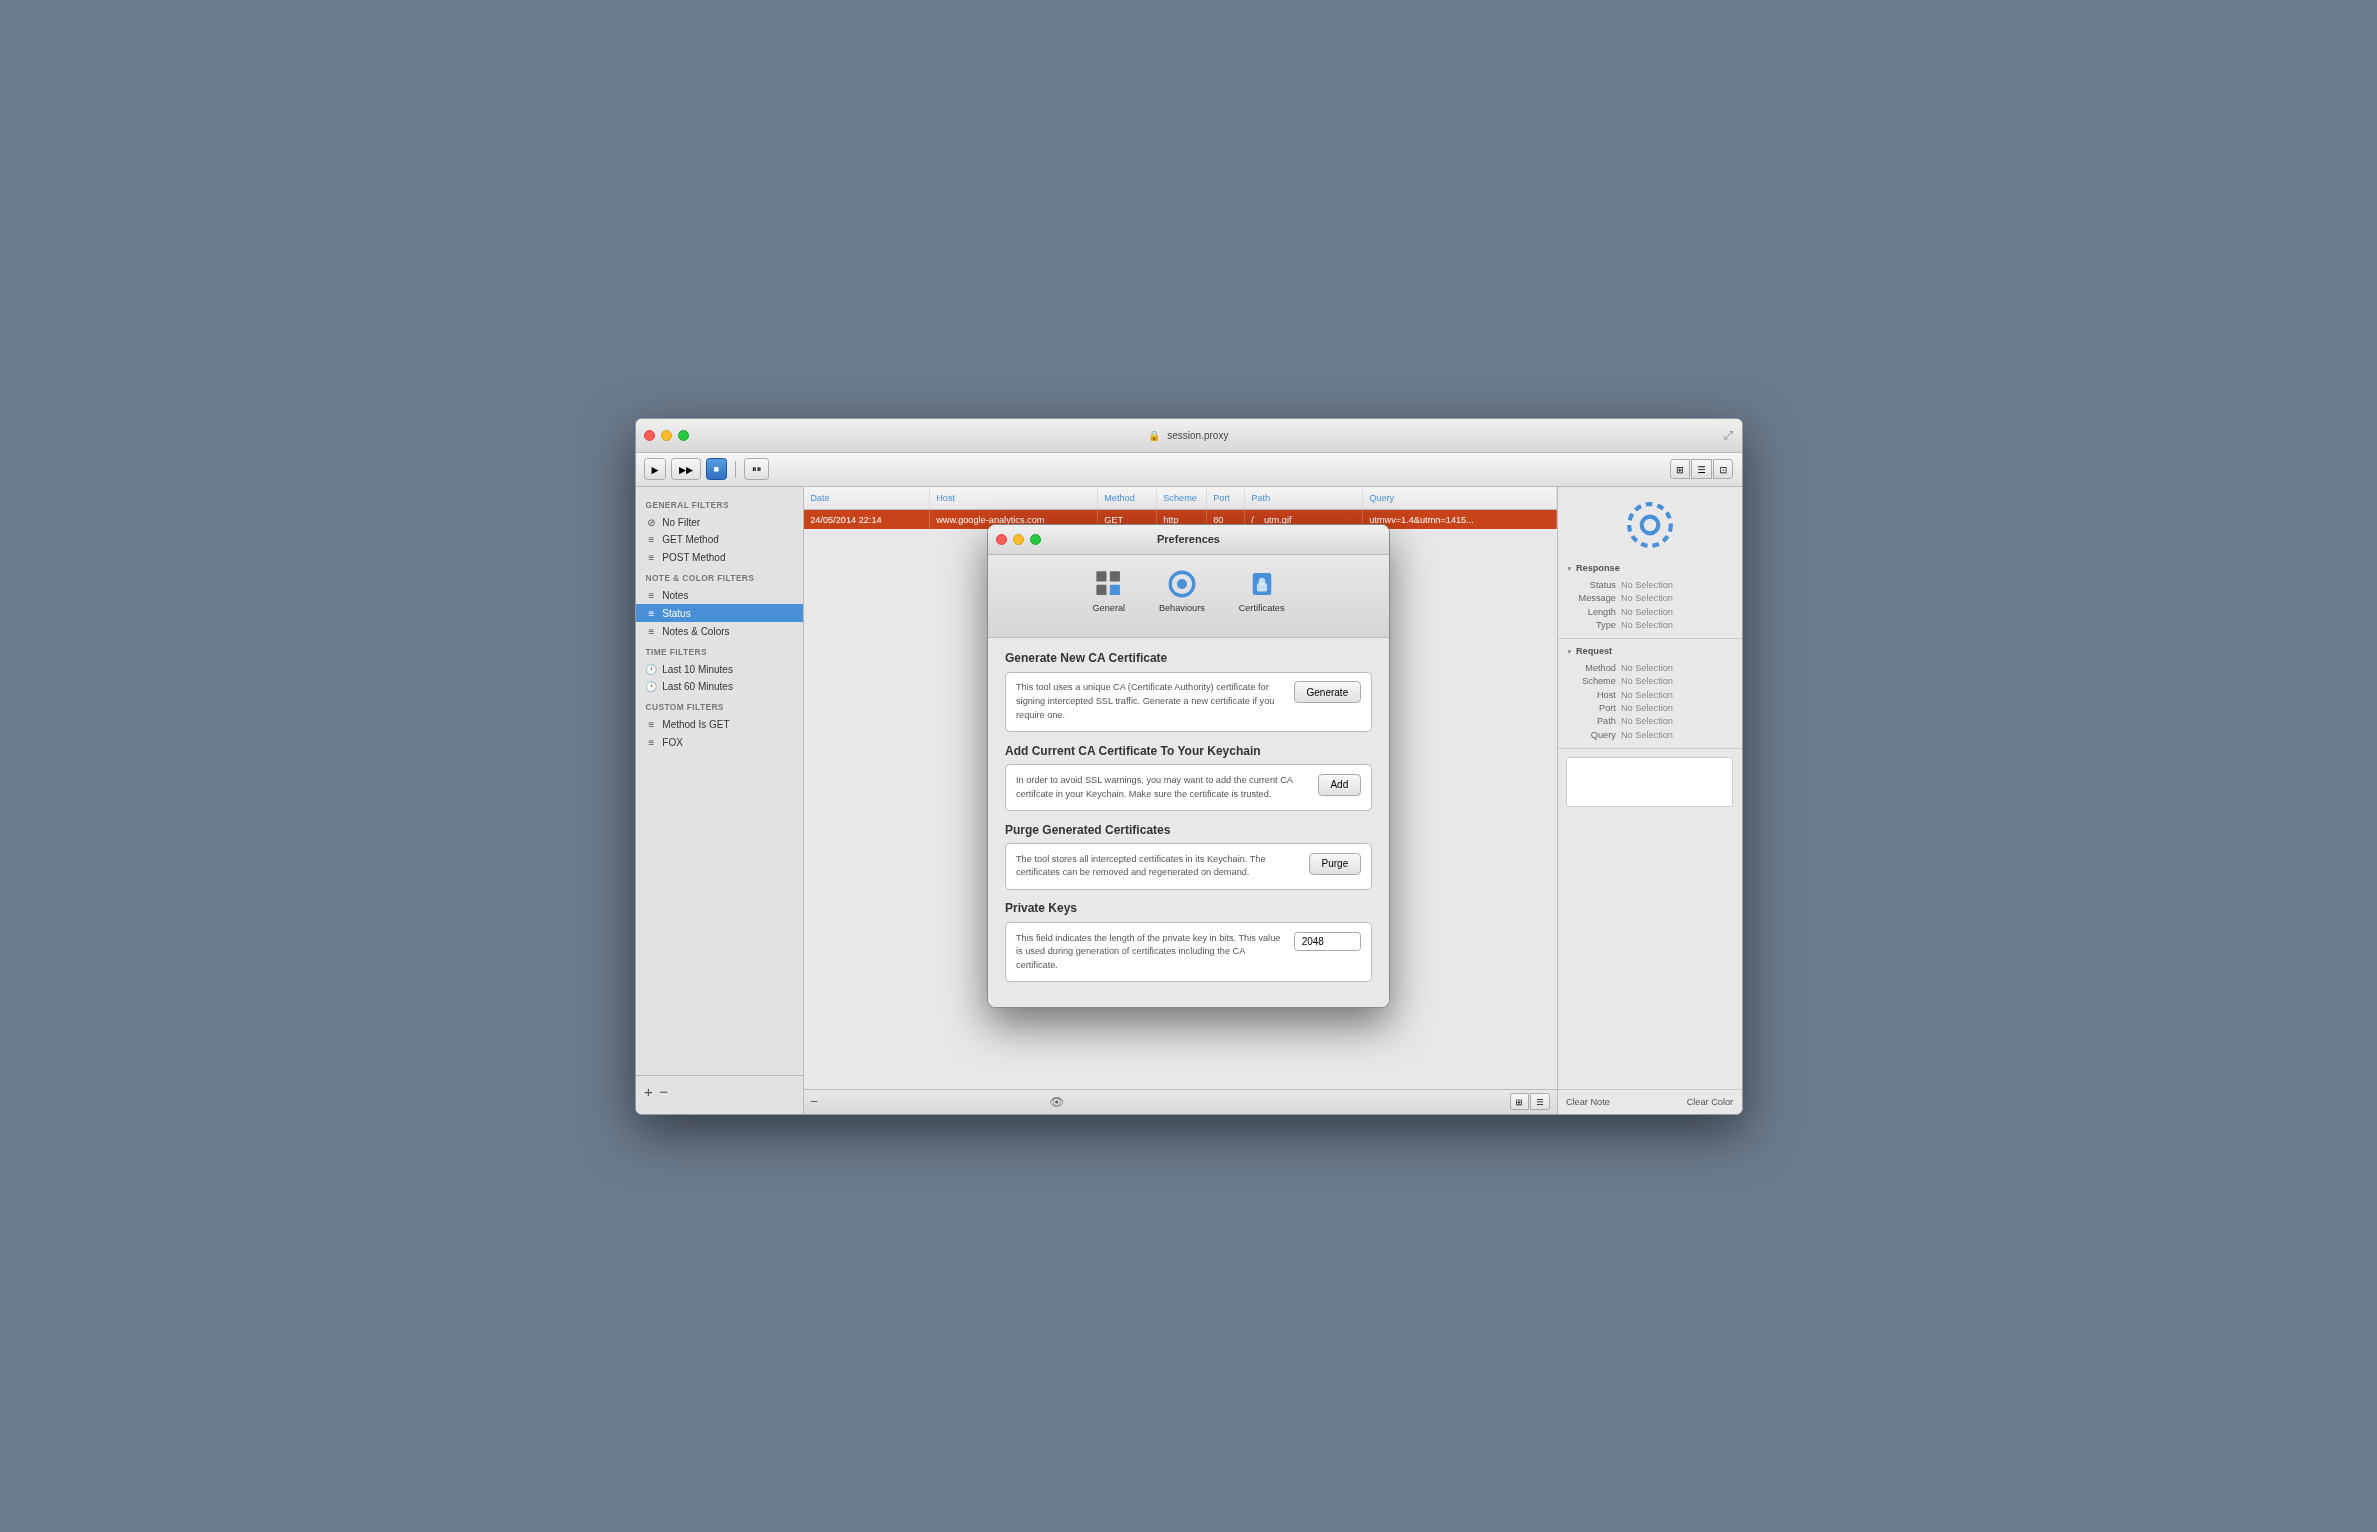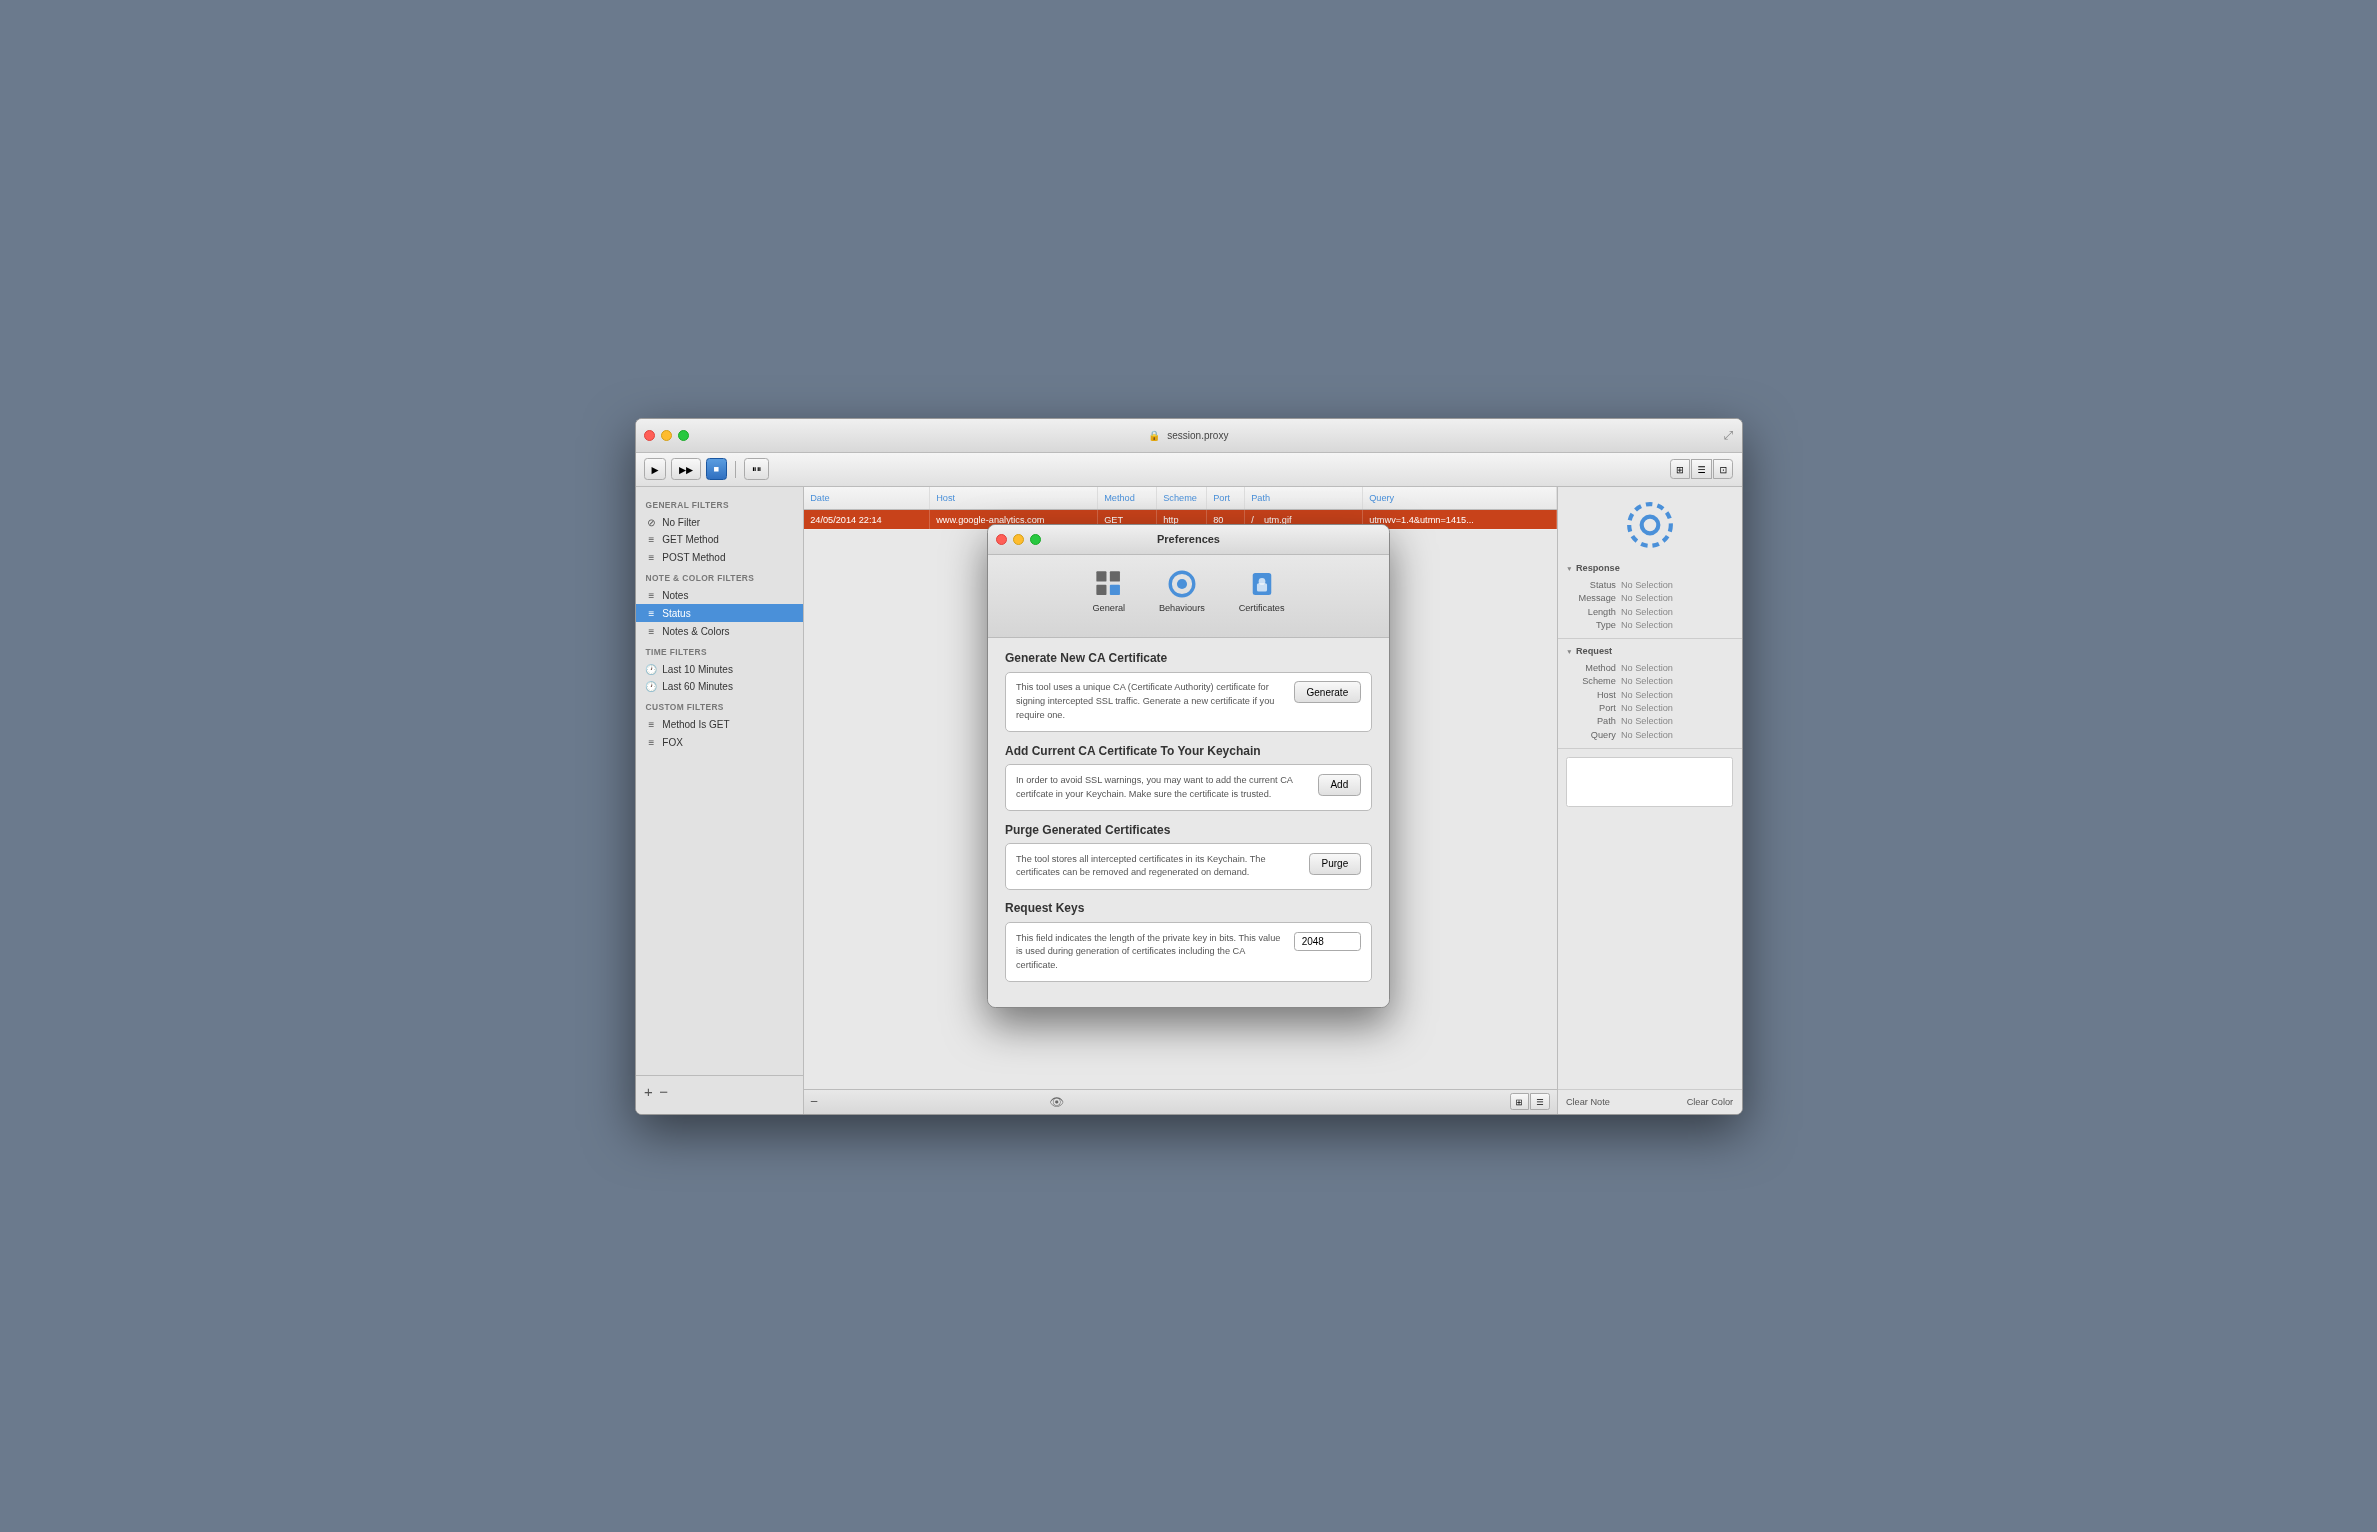--- a/index.html
+++ b/index.html
@@ -757,21 +757,21 @@
 
       <div class="dialog-section">
         <div class="dialog-section-title">Purge Generated Certificates</div>
         <div class="dialog-section-content">
           <span class="dialog-section-text">The tool stores all intercepted certificates in its Keychain. The certificates can be removed and regenerated on demand.</span>
           <button class="dialog-action-btn">Purge</button>
         </div>
       </div>
 
       <div class="dialog-section">
-        <div class="dialog-section-title">Request Keys</div>
+        <div class="dialog-section-title">Private Keys</div>
         <div class="dialog-section-content">
           <span class="dialog-section-text">This field indicates the length of the private key in bits. This value is used during generation of certificates including the CA certificate.</span>
           <input class="private-keys-input" type="text" value="2048" style="">
         </div>
       </div>
 
     </div>
   </div>
 </div>
 

